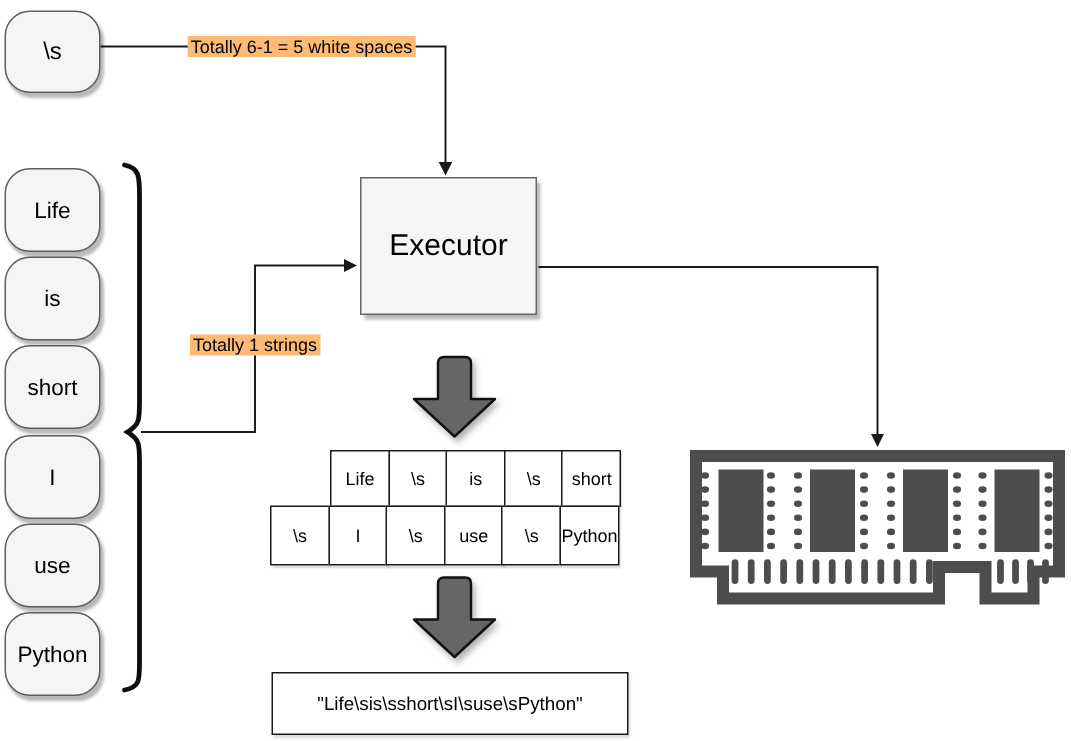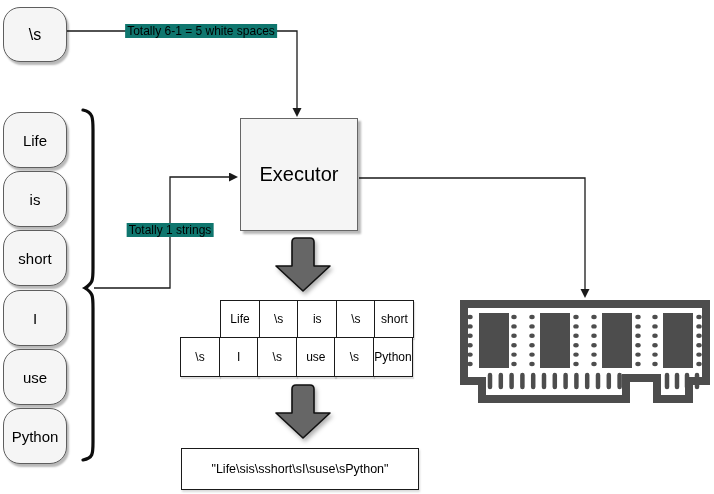--- a/index.html
+++ b/index.html
@@ -11,30 +11,30 @@
   .node{
     position:absolute;left:3px;width:64px;height:56px;
     background:#f5f5f5;border:1.3px solid #5e5e5e;border-radius:17px;
     display:flex;align-items:center;justify-content:center;
     font-size:15px;box-shadow:2px 3px 2px rgba(0,0,0,.28);
     box-sizing:border-box;
   }
   .space-node{top:7px;height:55px;font-size:16px;}
   
   .executor{
-    position:absolute;left:240px;top:118px;width:118px;height:113px;
+    position:absolute;left:240px;top:118px;width:118px;height:92px;
     background:#f5f5f5;border:1.4px solid #666;
     display:flex;align-items:center;justify-content:center;
     font-size:20px;box-shadow:2.5px 3px 2px rgba(0,0,0,.28);
     box-sizing:border-box;
   }
   
   .edge-label{
     position:absolute;transform:translate(-50%,-50%);
-    background:#0f766e;padding:0 2px;font-size:12px;white-space:nowrap;line-height:14px;text-align:right;
+    background:#fdba74;padding:0 2px;font-size:12px;white-space:nowrap;line-height:14px;text-align:right;
   }
   
   .mem-row{position:absolute;display:flex;}
   .mem-cell{
     width:40px;height:38px;box-sizing:border-box;background:#fff;
     border:1.4px solid #1a1a1a;display:flex;align-items:center;justify-content:center;
     font-size:12px;box-shadow:1px 2px 1px rgba(0,0,0,.12);
   }
   .mem-cell + .mem-cell{margin-left:-1.4px;}
   .mem-row.row2 .mem-cell{height:40px;}

